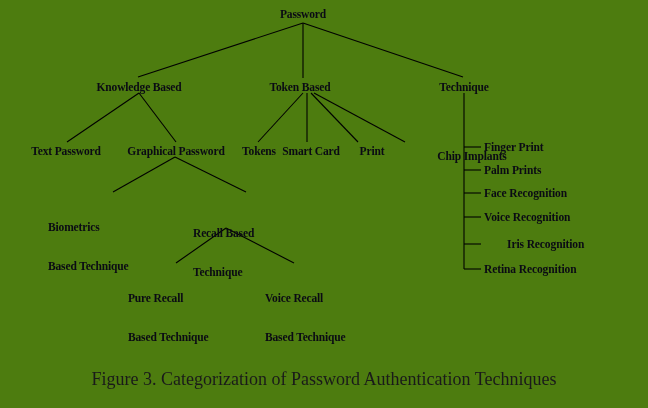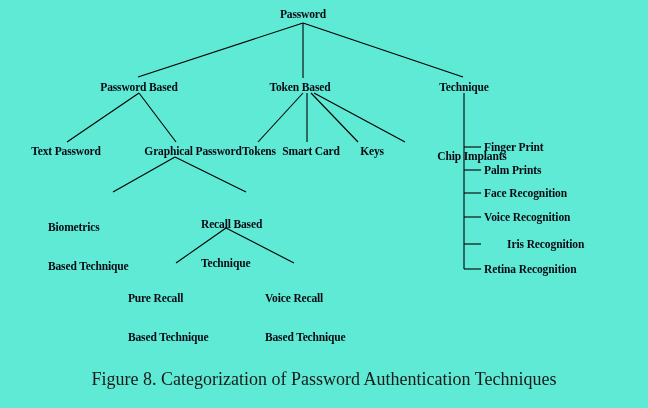--- a/index.html
+++ b/index.html
@@ -5,21 +5,21 @@
 <style>
   html, body {
     margin: 0;
     padding: 0;
     background: #ffffff;
   }
   #page {
     position: relative;
     width: 648px;
     height: 408px;
-    background: #5eead4;
+    background: #4d7c0f;
     overflow: hidden;
     font-family: "Liberation Serif", "DejaVu Serif", serif;
     color: #000000;
   }
   #edges {
     position: absolute;
     left: 0;
     top: 0;
     width: 648px;
     height: 408px;
@@ -97,52 +97,52 @@
       <path d="M 464 170 L 481 170"></path>
       <path d="M 464 193 L 481 193"></path>
       <path d="M 464 217 L 481 217"></path>
       <path d="M 464 244 L 481 244"></path>
       <path d="M 464 269 L 481 269"></path>
     </g>
   </svg>
 
   <div class="node center" style="left:303px; top:8px;">Password</div>
 
-  <div class="node center" style="left:139px; top:81px;">Password Based</div>
+  <div class="node center" style="left:139px; top:81px;">Knowledge Based</div>
   <div class="node center" style="left:300px; top:81px;">Token Based</div>
   <div class="node center" style="left:464px; top:81px;">Technique</div>
 
   <div class="node center" style="left:66px; top:145px;">Text Password</div>
-  <div class="node center" style="left:176px; top:145px;margin-left:17px;">Graphical Password</div>
+  <div class="node center" style="left:176px; top:145px;">Graphical Password</div>
 
   <div class="node center" style="left:259px; top:145px;">Tokens</div>
   <div class="node center" style="left:311px; top:145px;">Smart Card</div>
-  <div class="node center" style="left:372px; top:145px;">Keys</div>
+  <div class="node center" style="left:372px; top:145px;">Print</div>
   <div class="node center" style="left:424px; top:150px;margin-left:48px;">Chip Implants</div>
 
   <div class="node left" style="left:48px; top:195px;">
     <div>Biometrics</div>
     <div>Based Technique</div>
   </div>
-  <div class="node left" style="left:193px; top:192px;margin-left:8px;">
+  <div class="node left" style="left:193px; top:201px;">
     <div>Recall Based</div>
     <div>Technique</div>
   </div>
 
   <div class="node left" style="left:128px; top:266px;">
     <div>Pure Recall</div>
     <div>Based Technique</div>
   </div>
   <div class="node left" style="left:265px; top:266px;">
     <div>Voice Recall</div>
     <div>Based Technique</div>
   </div>
 
   <div class="bio-item" style="left:484px; top:141px;">Finger Print</div>
   <div class="bio-item" style="left:484px; top:164px;">Palm Prints</div>
   <div class="bio-item" style="left:484px; top:187px;">Face Recognition</div>
   <div class="bio-item" style="left:484px; top:211px;">Voice Recognition</div>
   <div class="bio-item" style="left:484px; top:238px;margin-left:23px;">Iris Recognition</div>
   <div class="bio-item" style="left:484px; top:263px;">Retina Recognition</div>
 
-  <div id="caption">Figure 8. Categorization of Password Authentication Techniques</div>
+  <div id="caption">Figure 3. Categorization of Password Authentication Techniques</div>
 
 </div>
 
 </body></html>

